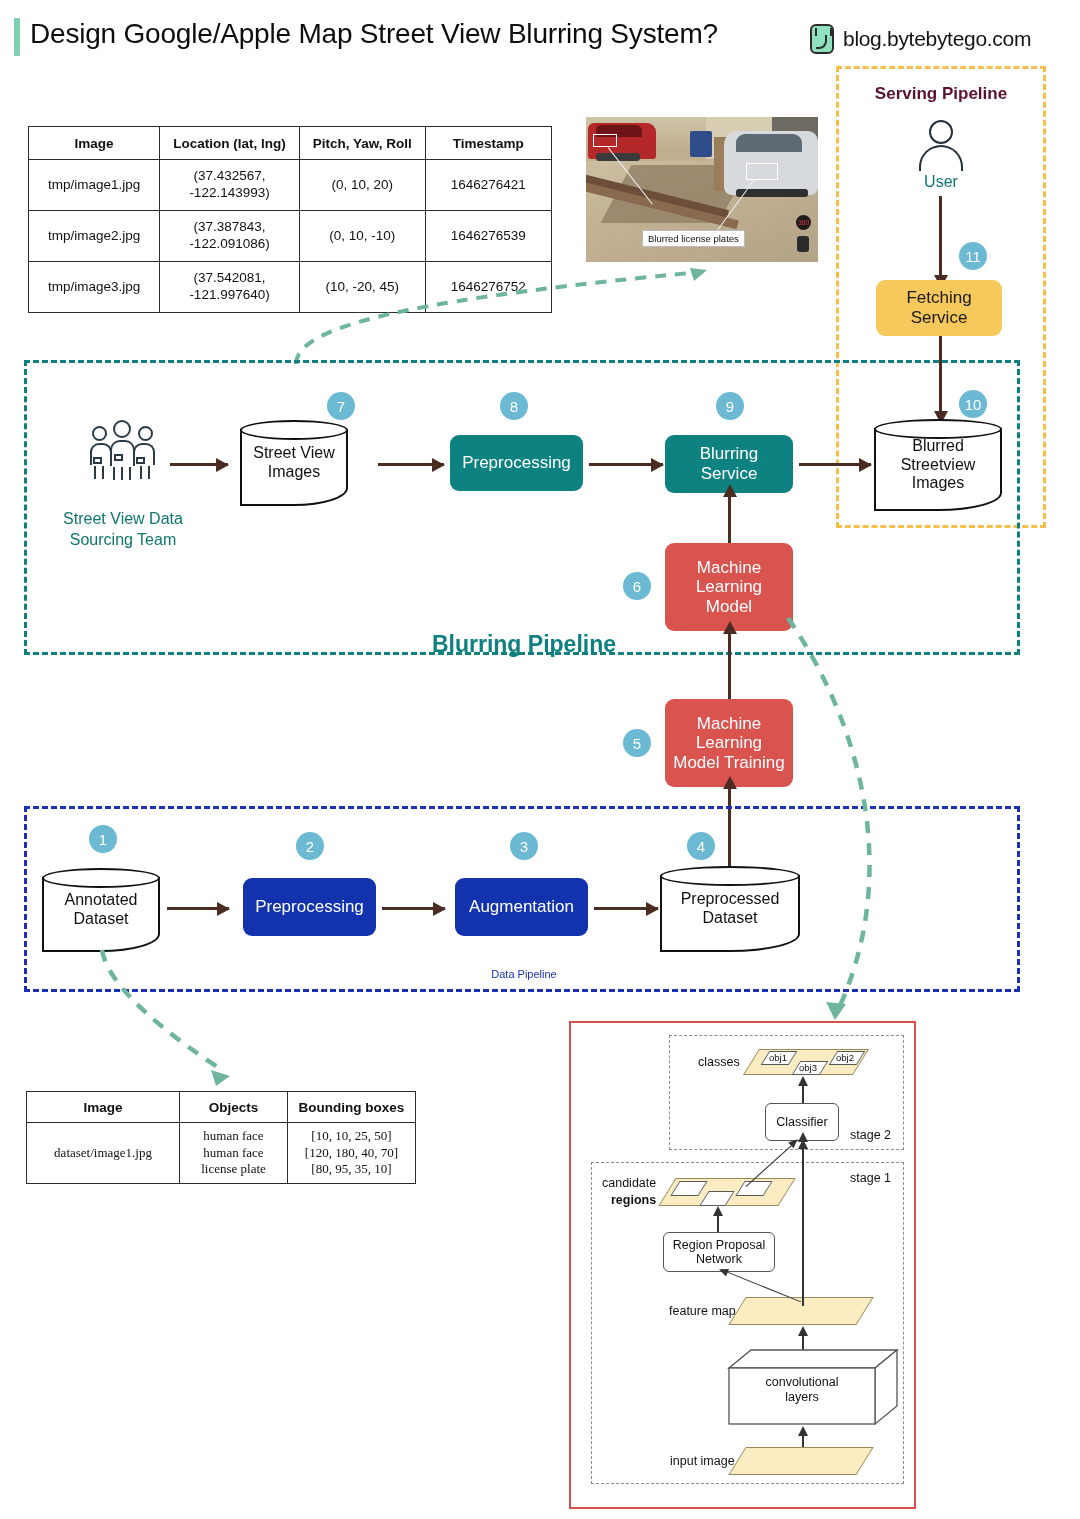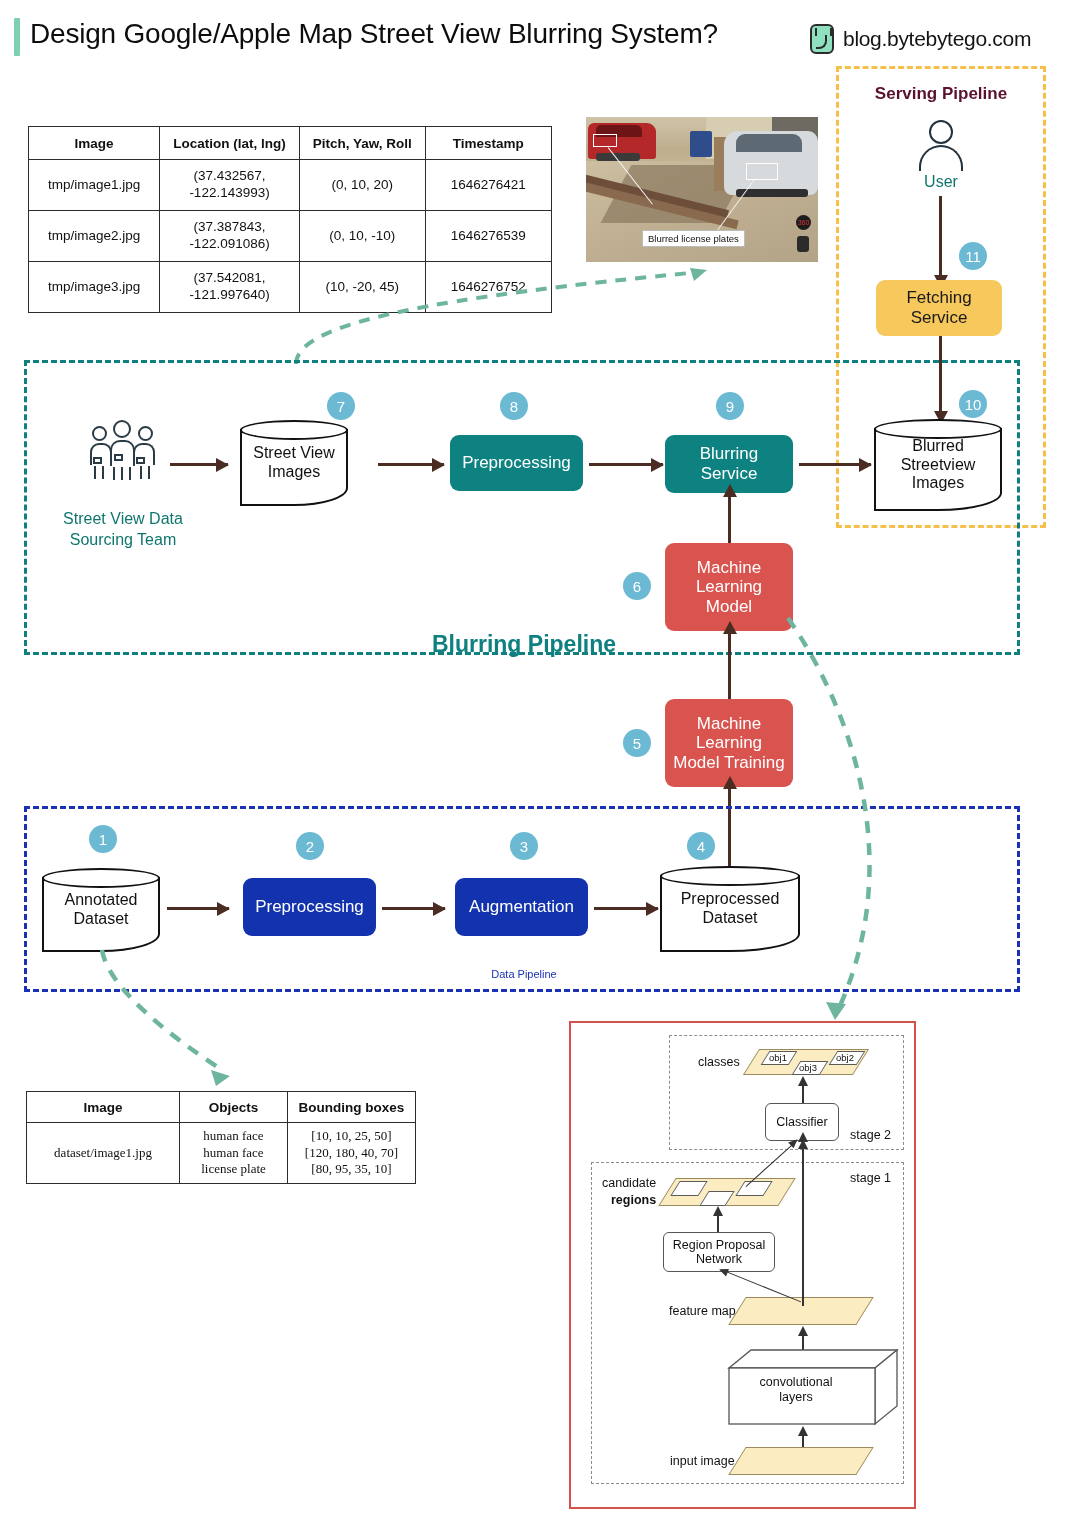--- a/index.html
+++ b/index.html
@@ -428,21 +428,21 @@
   <div class="varrow" style="left:231px;top:118px;height:165px;background:#333;"></div>
   <div class="varrow" style="left:231px;top:125px;height:4px;"></div>
 
   <div class="varrow" style="left:231px;top:312px;height:18px;"></div>
 
   <svg style="position:absolute;left:152px;top:325px;width:180px;height:80px;overflow:visible">
     <polygon points="6,20 28,2 174,2 152,20" fill="#fff" stroke="#555" stroke-width="1.3"></polygon>
     <polygon points="152,20 174,2 174,58 152,76" fill="#fff" stroke="#555" stroke-width="1.3"></polygon>
     <rect x="6" y="20" width="146" height="56" fill="#fff" stroke="#555" stroke-width="1.3"></rect>
   </svg>
-  <div style="position:absolute;left:152px;top:352px;width:146px;text-align:center;font-size:12.5px;line-height:1.2;">
+  <div style="position:absolute;left:158px;top:352px;width:146px;text-align:center;font-size:12.5px;line-height:1.2;">
     <div>convolutional</div>
     <div>layers</div>
   </div>
 
   <div class="varrow" style="left:231px;top:412px;height:20px;"></div>
 
   <div class="para" style="left:166px;top:424px;width:128px;height:28px;"></div>
   <div class="lbl" style="left:99px;top:431px;">input image</div>
 </div>
 

